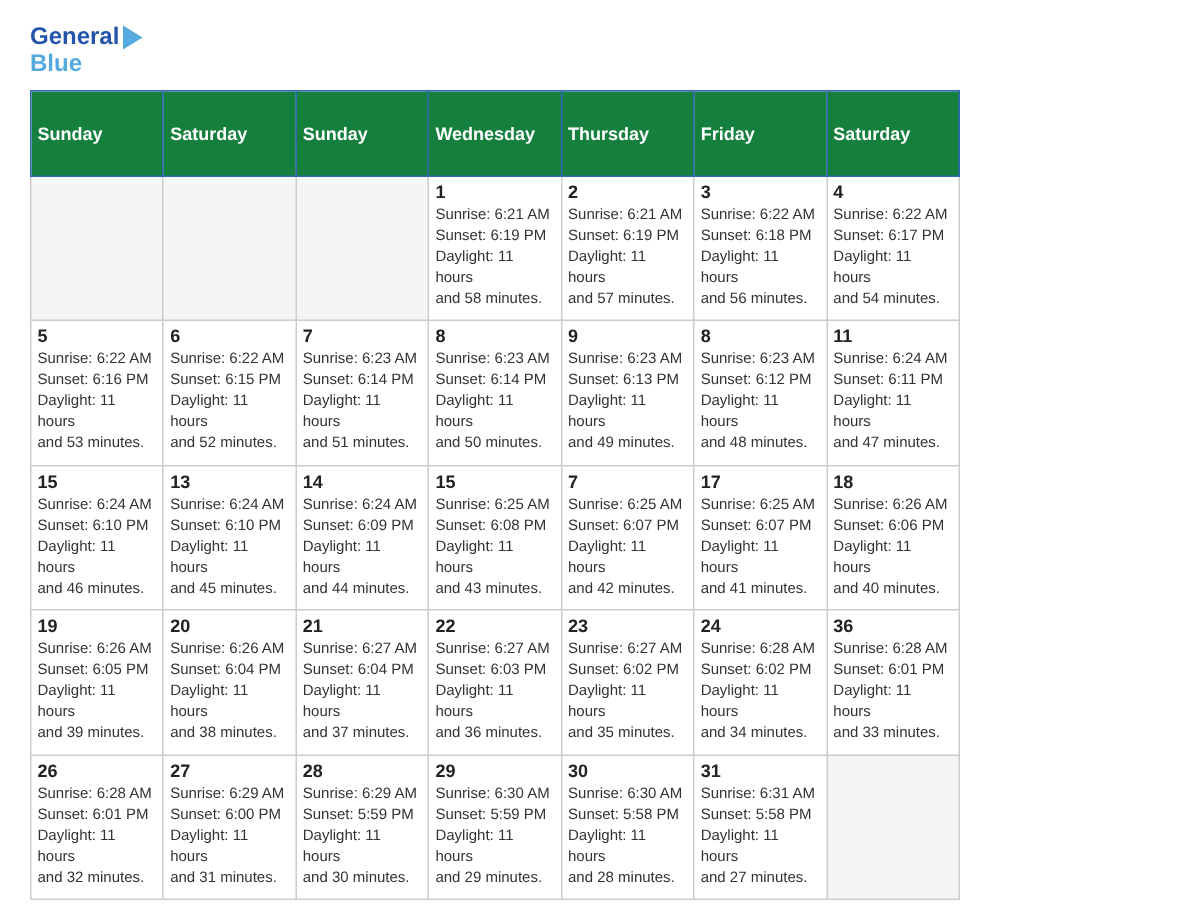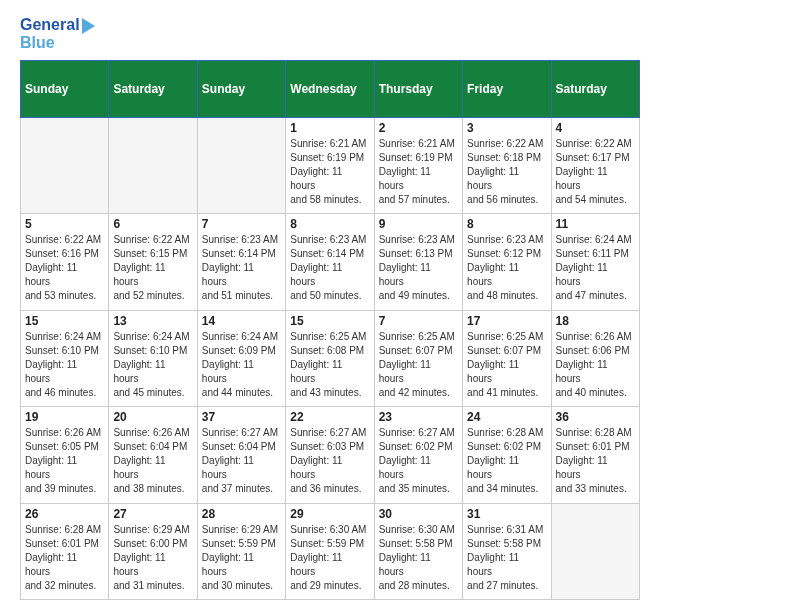--- a/index.html
+++ b/index.html
@@ -278,21 +278,21 @@
 and 39 minutes.</div>
           </td>
           <td>
             <span class="day-num">20</span>
             <div class="day-info" style="white-space: pre-line;">Sunrise: 6:26 AM
 Sunset: 6:04 PM
 Daylight: 11 hours
 and 38 minutes.</div>
           </td>
           <td>
-            <span class="day-num">37</span>
+            <span class="day-num">21</span>
             <div class="day-info" style="white-space: pre-line;">Sunrise: 6:27 AM
 Sunset: 6:04 PM
 Daylight: 11 hours
 and 37 minutes.</div>
           </td>
           <td>
             <span class="day-num">22</span>
             <div class="day-info" style="white-space: pre-line;">Sunrise: 6:27 AM
 Sunset: 6:03 PM
 Daylight: 11 hours

